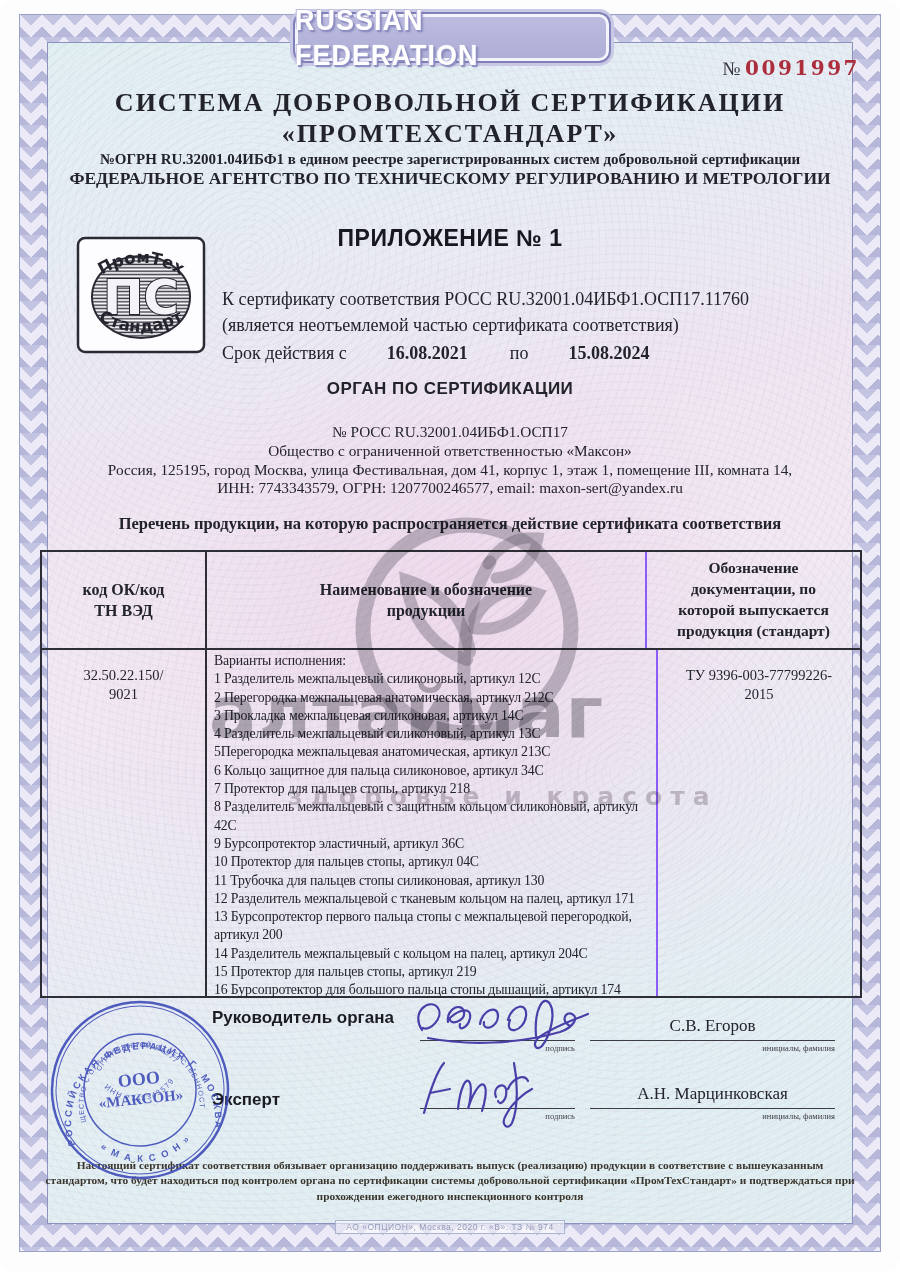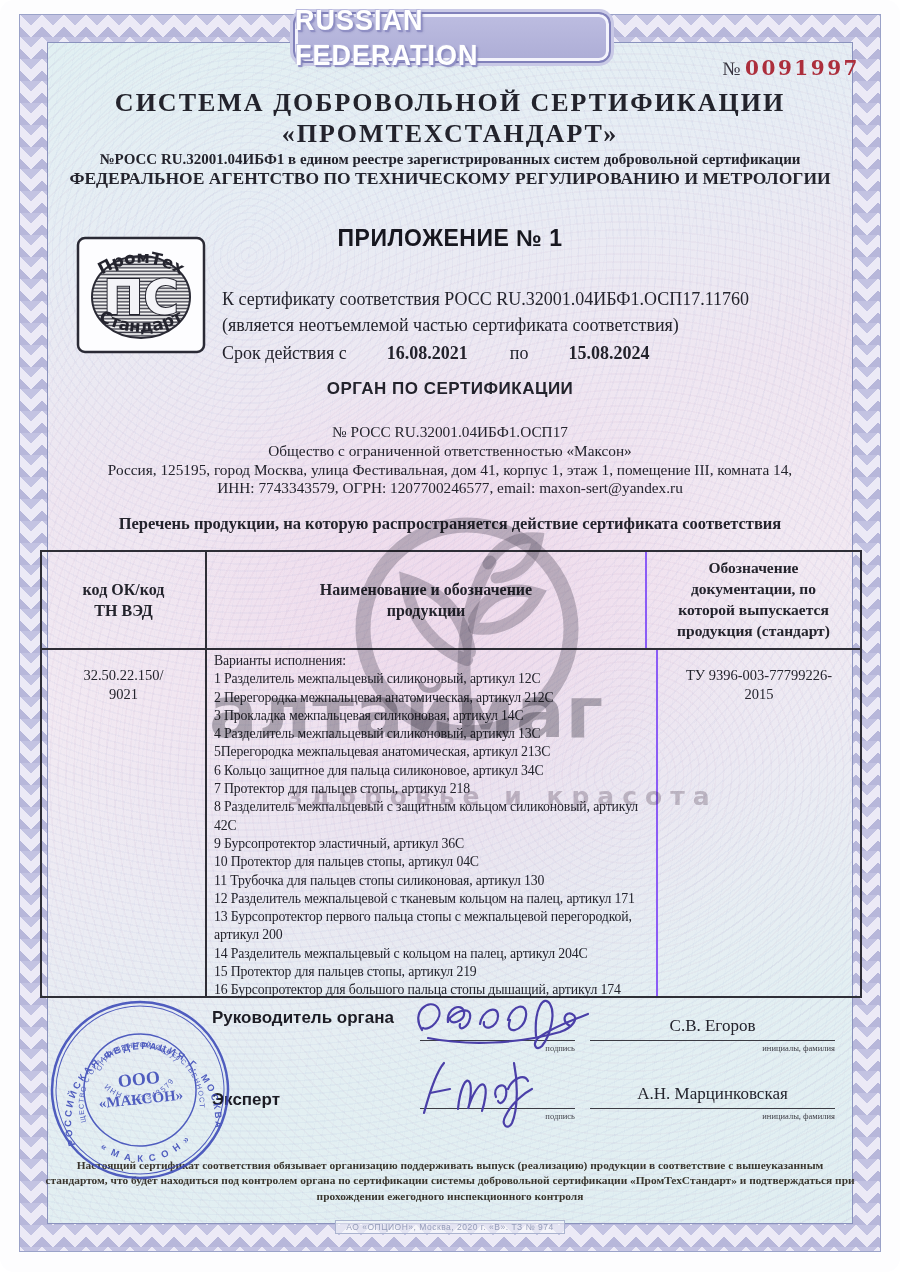--- a/index.html
+++ b/index.html
@@ -138,21 +138,21 @@
     <span class="banner-text">RUSSIAN FEDERATION</span>
   </div>
 
   <div class="abs serial">
     <span class="sym">№</span>
     <span class="num">0091997</span>
   </div>
 
   <div class="abs center title1">СИСТЕМА ДОБРОВОЛЬНОЙ СЕРТИФИКАЦИИ</div>
   <div class="abs center title2">«ПРОМТЕХСТАНДАРТ»</div>
-  <div class="abs center registry">№РОСС RU.32001.04ИБФ1 в едином реестре зарегистрированных систем добровольной сертификации</div>
+  <div class="abs center registry">№ОГРН RU.32001.04ИБФ1 в едином реестре зарегистрированных систем добровольной сертификации</div>
   <div class="abs center agency">ФЕДЕРАЛЬНОЕ АГЕНТСТВО ПО ТЕХНИЧЕСКОМУ РЕГУЛИРОВАНИЮ И МЕТРОЛОГИИ</div>
 
   <div class="abs center annex-title sans">ПРИЛОЖЕНИЕ № 1</div>
 
   <svg class="abs logo" viewBox="0 0 130 118">
     <defs>
       <pattern id="hatch" width="4" height="3.4" patternUnits="userSpaceOnUse">
         <rect width="4" height="3.4" fill="#ffffff"></rect>
         <line x1="0" y1="1.2" x2="4" y2="1.2" stroke="#3a3a46" stroke-width="1.5"></line>
       </pattern>

